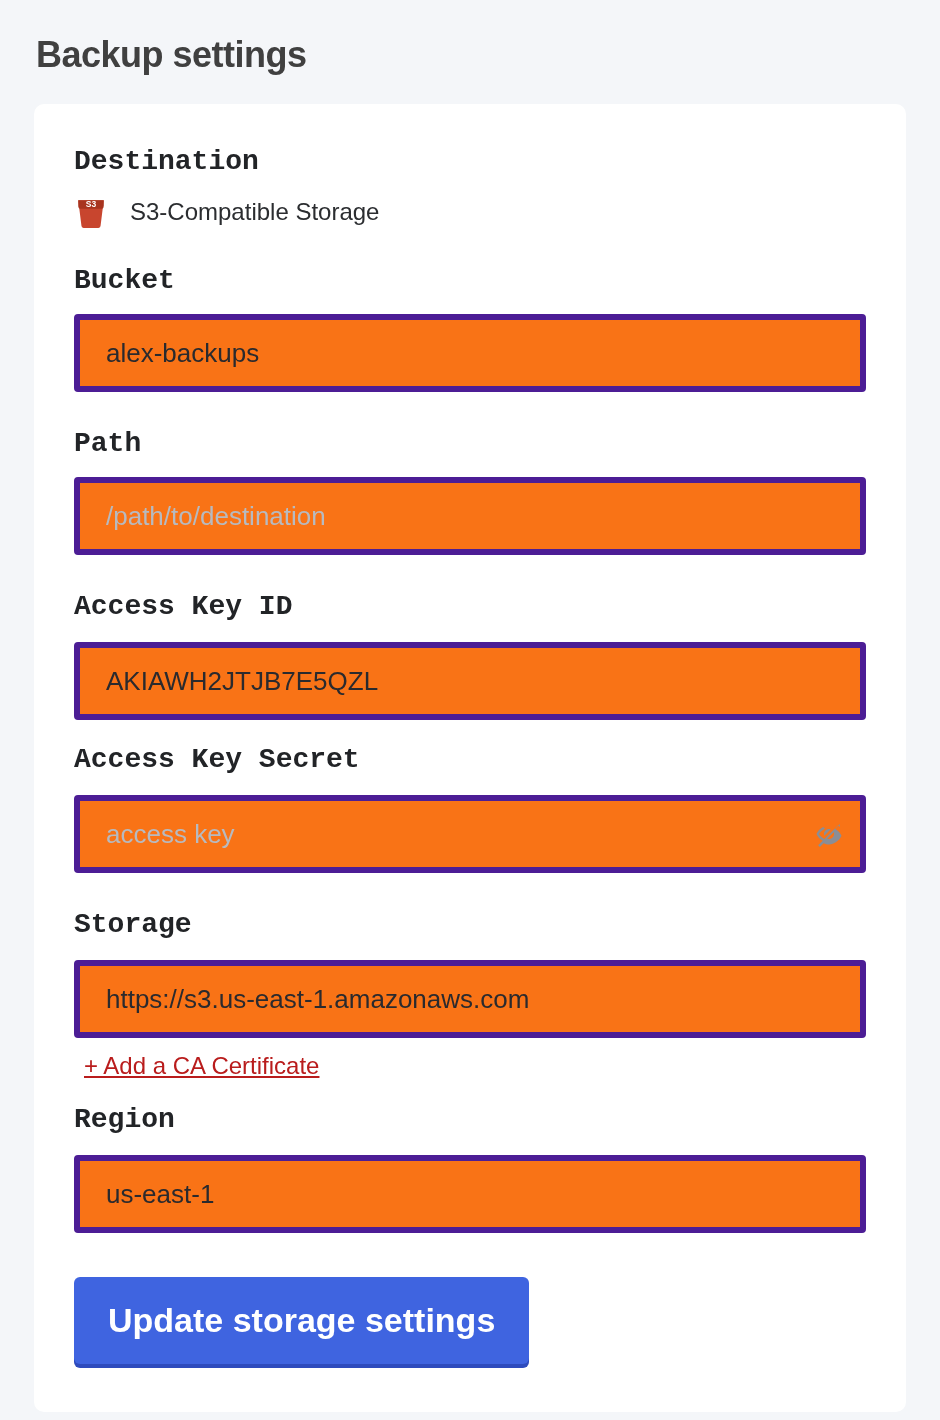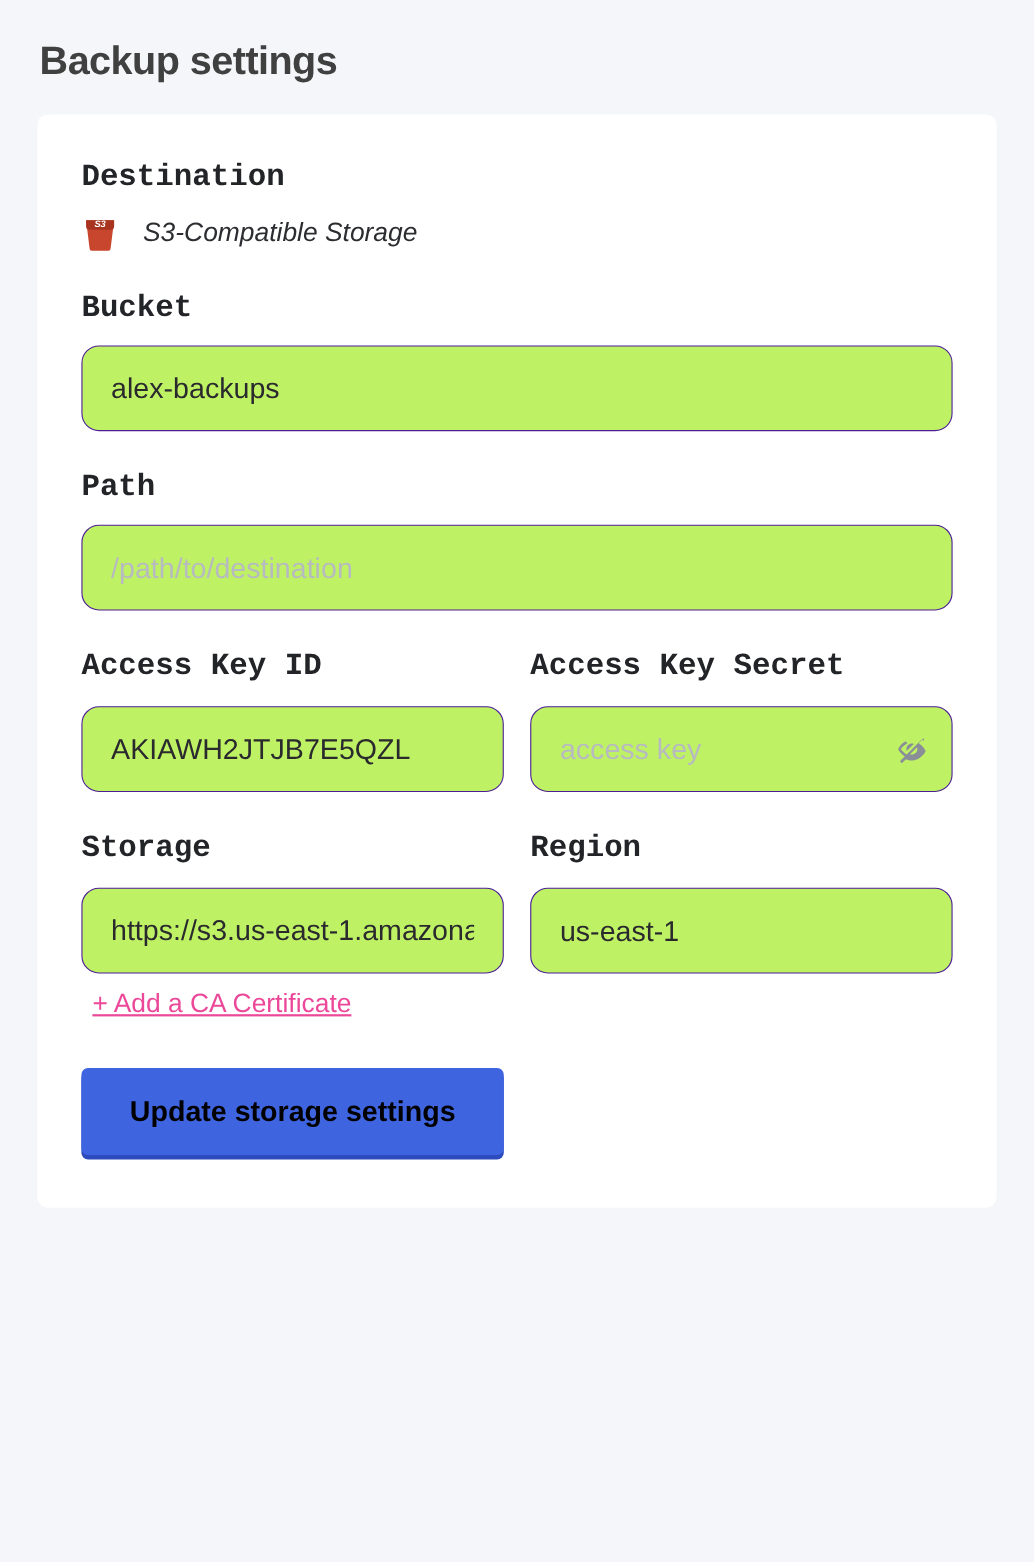--- a/index.html
+++ b/index.html
@@ -33,76 +33,76 @@
     color: #222427;
     margin: 0 0 18px 0;
     font-family: Liberation Mono, monospace;
   }
   .field-block { margin-bottom: 36px; }
   .dest-row {
     display: flex;
     align-items: center;
     gap: 22px;
     margin-top: 14px;
-    font-style: italic;
   }
   .dest-text {
     font-size: 24px;
     color: #2b2d30;
   }
   .s3-icon {
     width: 34px; height: 34px;
   }
   .input {
     display: block;
     width: 100%;
     height: 78px;
     font-size: 26px;
     padding: 0 26px;
-    border: 1px solid #4c1d95;
-    border-radius: 16px;
+    border: 6px solid #4c1d95;
+    border-radius: 4px;
     color: #2a2a2e;
-    background: #bef264;
+    background: #f97316;
     outline: none;
   }
   .input::placeholder { color: #b7bac0; }
   .row-2 {
     display: flex;
     gap: 24px;
+    flex-direction: column;
   }
   .col { flex: 1 1 0; min-width: 0; }
   .col .section-label { margin-bottom: 20px; }
   .secret-wrap { position: relative; }
   .eye-toggle {
     position: absolute;
     right: 20px;
     top: 50%;
     transform: translateY(-50%);
     width: 34px; height: 34px;
     display: flex; align-items: center; justify-content: center;
     color: #7b7f87;
     cursor: pointer;
   }
   .link {
     display: inline-block;
     margin-top: 14px;
     margin-left: 10px;
     font-size: 24px;
-    color: #ec4899;
+    color: #b91c1c;
     text-decoration: underline;
   }
   .submit {
     margin-top: 44px;
     background: #3f64e0;
-    color: #000000;
-    font-size: 26px;
+    color: #ffffff;
+    font-size: 34px;
     font-weight: 700;
     border: none;
     border-radius: 6px;
-    padding: 24px 44px;
+    padding: 24px 34px;
     cursor: pointer;
     box-shadow: 0 4px 0 0 #2e4bbd;
   }
 </style>
 </head>
 <body>
 
 <div class="page">
 
   <h1 class="page-title">Backup settings</h1>

